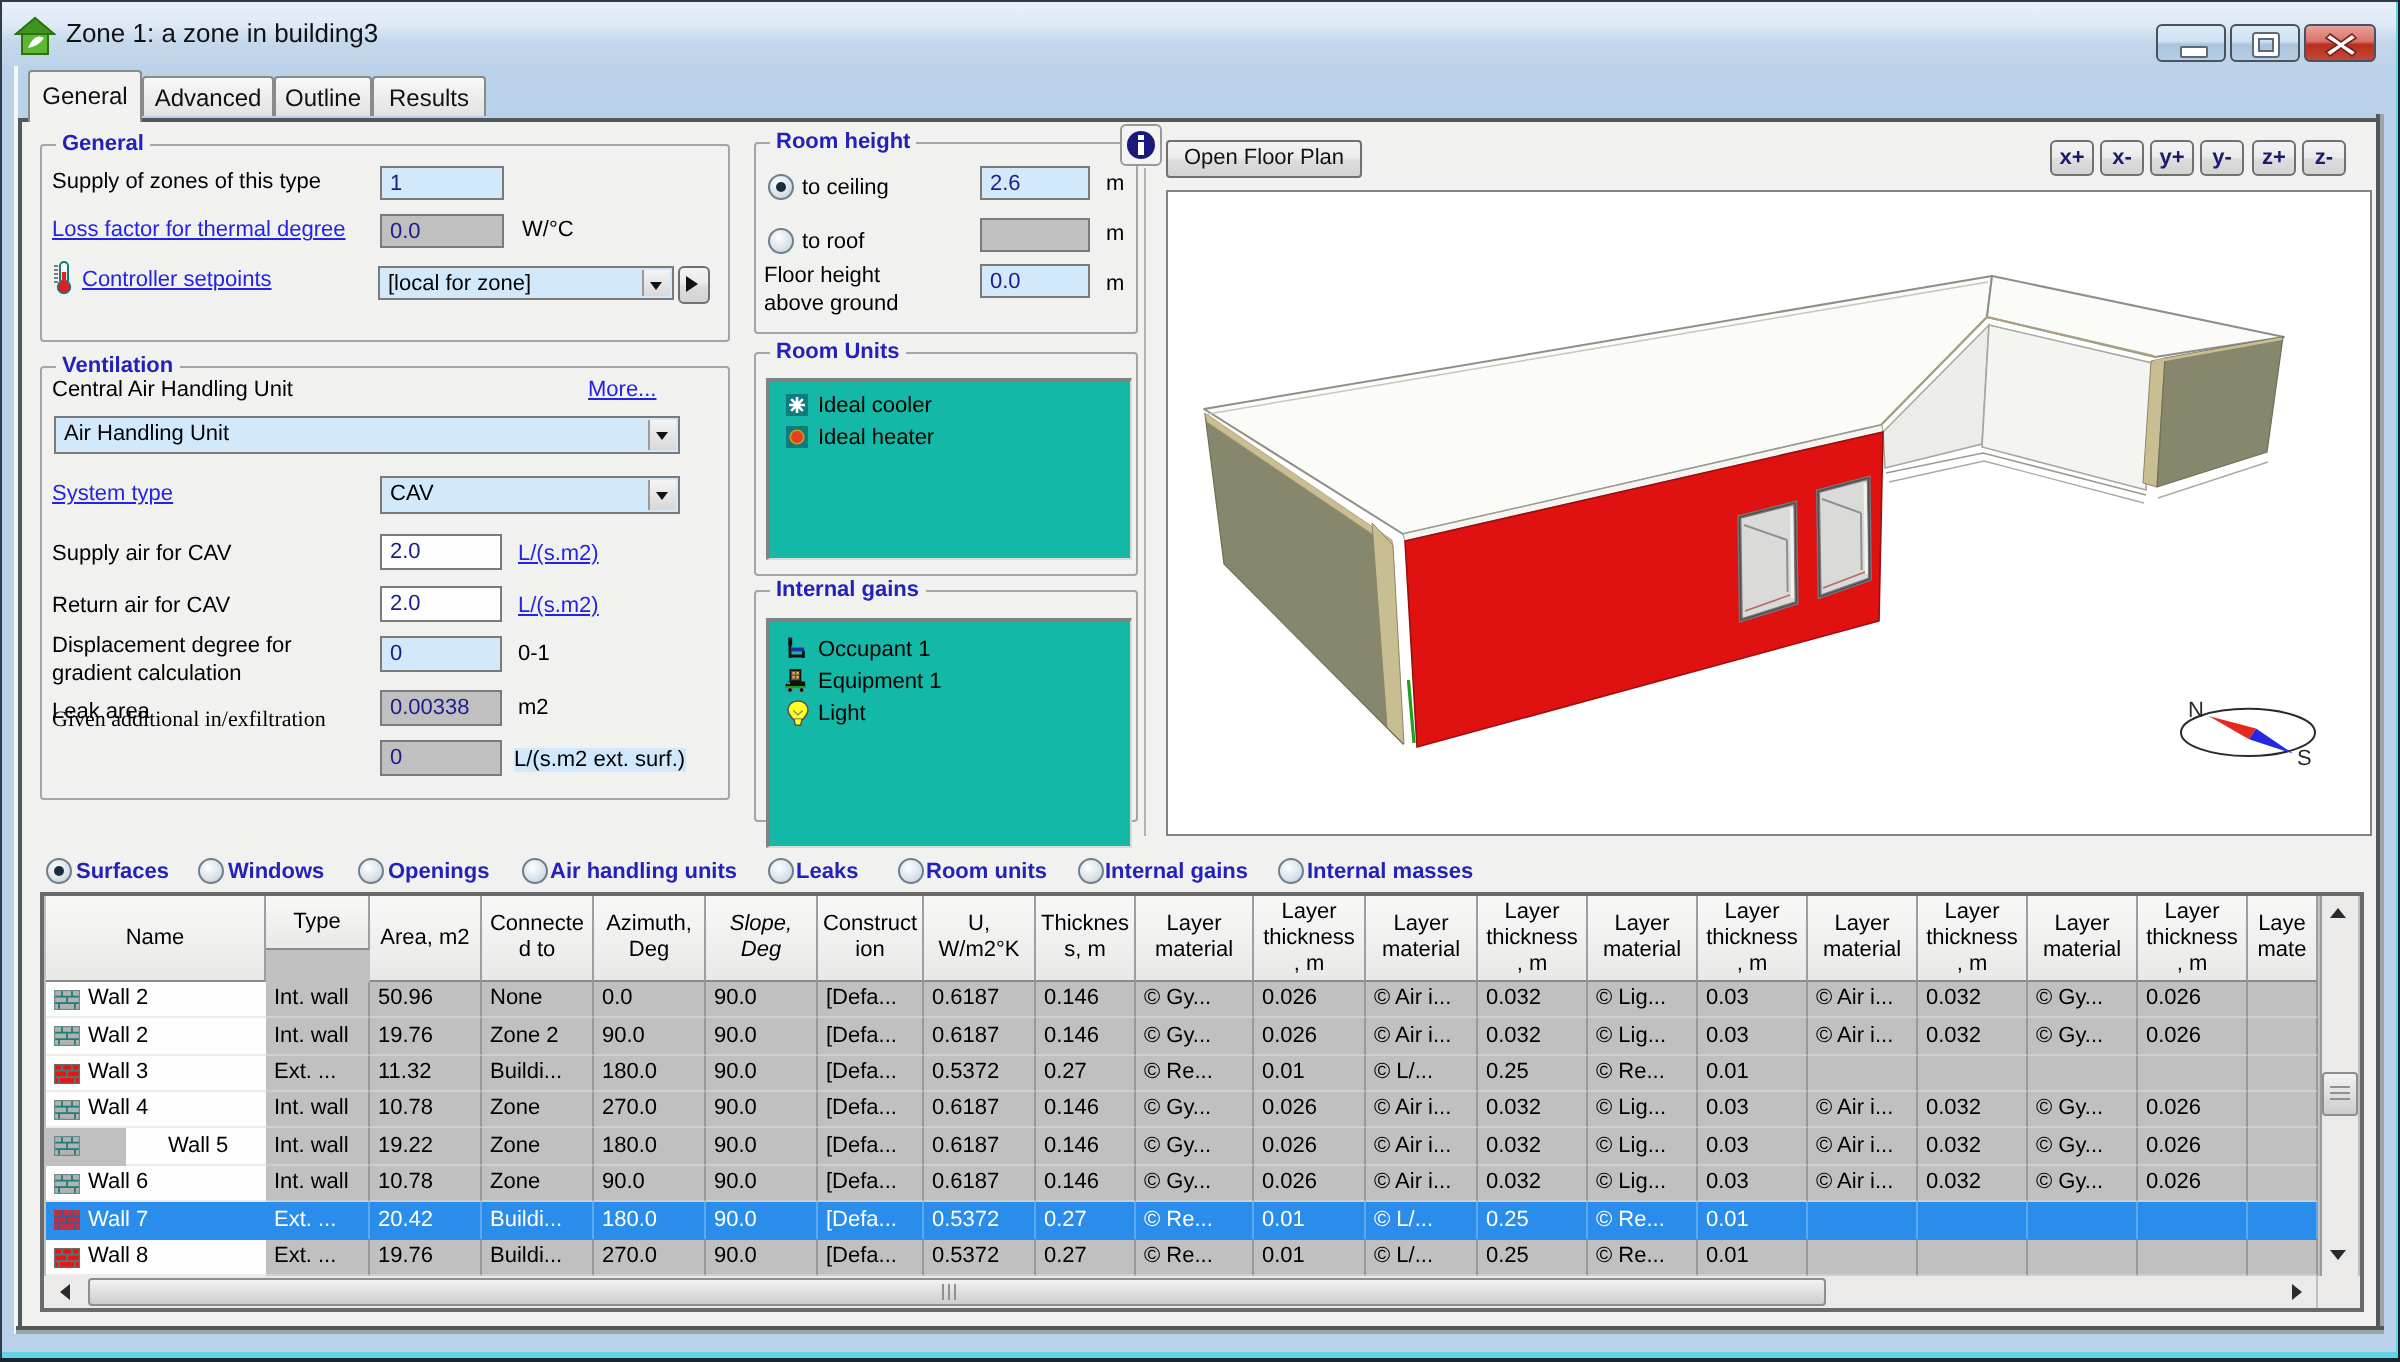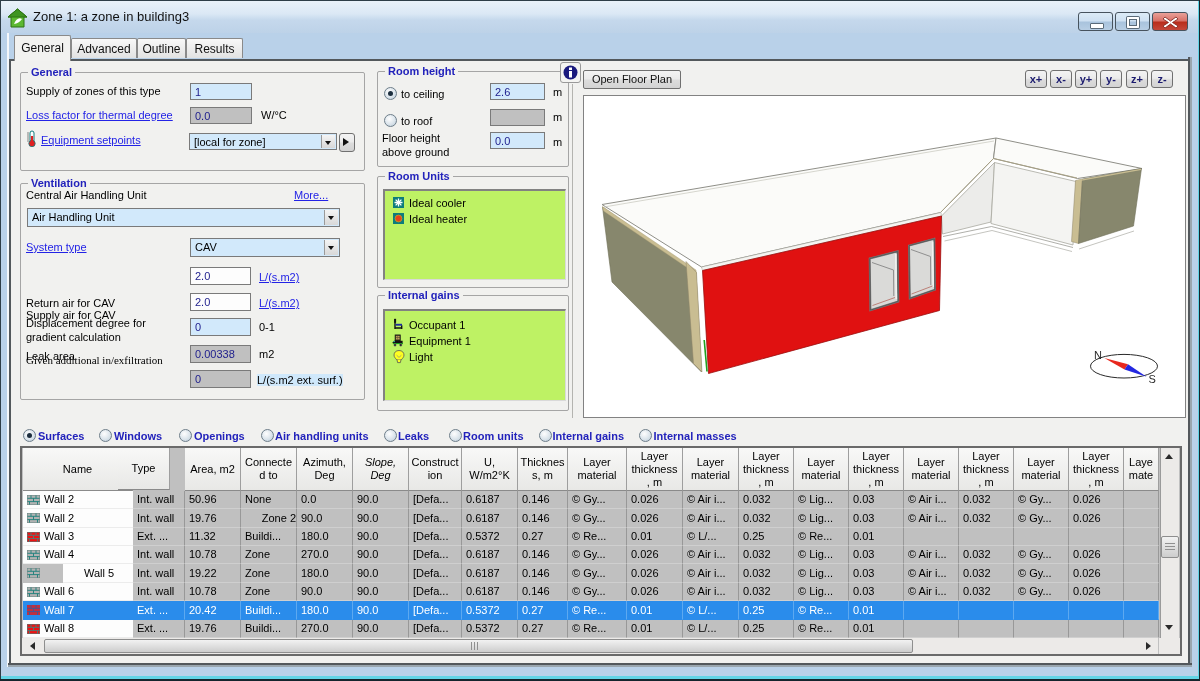--- a/index.html
+++ b/index.html
@@ -32,21 +32,21 @@
 .inp.blue{background:#d2e9fb;}
 .inp.grey{background:#c0c0c0;}
 .inp.white{background:#fdfdfd;}
 .combo{position:absolute;border:1px solid #7a7a7a;box-sizing:border-box;background:#d2e9fb;color:#000;padding:2px 0 0 4px;}
 .combo .da{position:absolute;right:1px;top:1px;bottom:1px;width:13px;
  background:linear-gradient(#f4f4f4,#d8d8d8);border-left:1px solid #9a9a9a;}
 .da:after{content:"";position:absolute;left:3px;top:6px;border:3.5px solid transparent;border-top:4.5px solid #111;}
 .btn{position:absolute;box-sizing:border-box;border:1px solid #707070;border-radius:3px;
  background:linear-gradient(#f3f3f3 0%,#ebebeb 45%,#dcdcdc 55%,#d3d3d3 100%);text-align:center;color:#111;}
 
-.listbox{position:absolute;background:#bef264;border-top:2px solid #828282;border-left:2px solid #828282;
+.listbox{position:absolute;background:#14b8a6;border-top:2px solid #828282;border-left:2px solid #828282;
  border-right:1px solid #d9d9d9;border-bottom:1px solid #d9d9d9;box-sizing:border-box;}
 
 .radio{position:absolute;width:13px;height:13px;border-radius:50%;background:radial-gradient(circle at 40% 35%,#fefefe,#d8e2ea 60%,#b4c6d4);border:1px solid #6e7e8a;box-sizing:border-box;}
 .radio.sel:after{content:"";position:absolute;left:3px;top:3px;width:5px;height:5px;border-radius:50%;
  background:#1c2e3e;}
 .rlabel{position:absolute;color:#2222bb;font-weight:bold;}
 
 
 .hcell{background:linear-gradient(#f8f8f7,#e8e8e6);border-right:1px solid #9e9e9e;border-bottom:1px solid #8a8a8a;
  box-sizing:border-box;display:flex;align-items:center;justify-content:center;text-align:center;line-height:13px;color:#000;}
@@ -107,35 +107,35 @@
 <div class="inp blue abs" style="left:190px;top:83px;width:62px;height:17px;">1</div>
 <div class="lbl abs" style="left:26px;top:109px;"><a class="lnk">Loss factor for thermal degree</a></div>
 <div class="inp grey abs" style="left:190px;top:107px;width:62px;height:17px;">0.0</div>
 <div class="lbl abs" style="left:261px;top:109px;">W/°C</div>
 <svg class="abs" style="left:26px;top:130px;" width="10" height="17" viewBox="0 0 10 17">
  <rect x="4" y="1" width="4" height="11" rx="2" fill="#fff" stroke="#0e7c7c"></rect>
  <circle cx="6" cy="13.5" r="3.2" fill="#e02020" stroke="#0e7c7c" stroke-width="0.8"></circle>
  <rect x="4.9" y="6" width="2.2" height="7" fill="#e02020"></rect>
  <path d="M1,3h2M1,5h2M1,7h2M1,9h2M1,11h2" stroke="#555" stroke-width="0.7"></path>
 </svg>
-<div class="lbl abs" style="left:41px;top:134px;"><a class="lnk">Equipment setpoints</a></div>
+<div class="lbl abs" style="left:41px;top:134px;"><a class="lnk">Controller setpoints</a></div>
 <div class="combo abs" style="left:189px;top:133px;width:148px;height:17px;">[local for zone]<span class="da"></span></div>
 <div class="btn abs" style="left:338.5px;top:132.5px;width:16px;height:19px;">
  <span style="display:inline-block;margin-top:4px;margin-left:2px;width:0;height:0;border:4px solid transparent;border-left:6px solid #111;"></span>
 </div>
 
 <div class="group abs" style="left:20px;top:183px;width:343px;height:215px;">
  <span class="glabel">Ventilation</span>
 </div>
 <div class="lbl abs" style="left:26px;top:189px;">Central Air Handling Unit</div>
 <div class="lbl abs" style="left:294px;top:189px;"><a class="lnk">More...</a></div>
 <div class="combo abs" style="left:27px;top:208px;width:313px;height:19px;">Air Handling Unit<span class="da"></span></div>
 <div class="lbl abs" style="left:26px;top:241px;"><a class="lnk">System type</a></div>
 <div class="combo abs" style="left:190px;top:238px;width:150px;height:19px;">CAV<span class="da"></span></div>
-<div class="lbl abs" style="left:26px;top:271px;margin-top:38px;">Supply air for CAV</div>
+<div class="lbl abs" style="left:26px;top:271px;">Supply air for CAV</div>
 <div class="inp white abs" style="left:190px;top:267px;width:61px;height:18px;">2.0</div>
 <div class="lbl abs" style="left:259px;top:271px;"><a class="lnk">L/(s.m2)</a></div>
 <div class="lbl abs" style="left:26px;top:297px;">Return air for CAV</div>
 <div class="inp white abs" style="left:190px;top:293px;width:61px;height:18px;">2.0</div>
 <div class="lbl abs" style="left:259px;top:297px;"><a class="lnk">L/(s.m2)</a></div>
 <div class="lbl abs" style="left:26px;top:316px;width:150px;line-height:14px;">Displacement degree for gradient calculation</div>
 <div class="inp blue abs" style="left:190px;top:318px;width:61px;height:18px;">0</div>
 <div class="lbl abs" style="left:259px;top:321px;">0-1</div>
 <div class="lbl abs" style="left:26px;top:350px;">Leak area</div>
 <div class="inp grey abs" style="left:190px;top:345px;width:61px;height:18px;">0.00338</div>
@@ -178,21 +178,21 @@
  <svg style="position:absolute;left:8px;top:22px;" width="11" height="11" viewBox="0 0 11 11">
   <rect width="11" height="11" fill="#0e7c7c"></rect>
   <circle cx="5.5" cy="5.5" r="3.4" fill="#e8401c" stroke="#c8a020" stroke-width="0.8"></circle>
  </svg>
  <div class="lbl" style="left:24px;top:22px;">Ideal heater</div>
 </div>
 
 <div class="group abs" style="left:377px;top:295px;width:190px;height:114px;">
  <span class="glabel">Internal gains</span>
 </div>
-<div class="listbox abs" style="left:383px;top:309px;width:183px;height:92px;">
+<div class="listbox abs" style="left:383px;top:309px;width:183px;height:115px;">
  <svg style="position:absolute;left:8px;top:7px;" width="11" height="12" viewBox="0 0 11 12">
   <path d="M2,1v10M2,10h7M8.7,7.2v3.8" stroke="#111" stroke-width="1.4" fill="none"></path>
   <rect x="2.6" y="5.8" width="6.4" height="1.9" fill="#1c2ea0"></rect>
   <rect x="1.2" y="0.8" width="1.9" height="4" fill="#111"></rect>
  </svg>
  <div class="lbl" style="left:24px;top:8px;">Occupant 1</div>
  <svg style="position:absolute;left:7px;top:23px;" width="13" height="13" viewBox="0 0 13 13">
   <rect x="3.2" y="1" width="5" height="5.6" fill="#6b5836" stroke="#111" stroke-width="0.9"></rect>
   <path d="M4.2,2h1.2v1.2H4.2zM6.2,2h1.2v1.2H6.2zM4.2,4h1.2v1.2H4.2zM6.2,4h1.2v1.2H6.2z" fill="#d8b060"></path>
   <path d="M0.8,8.2 L2,6.8 H10.6 V9.6 H0.8 Z" fill="#111"></path>
@@ -278,21 +278,21 @@
 <div class="rlabel abs" style="left:463px;top:430px;">Room units</div>
 <div class="radio abs" style="left:538.5px;top:429px;"></div>
 <div class="rlabel abs" style="left:552.5px;top:430px;">Internal gains</div>
 <div class="radio abs" style="left:638.5px;top:429px;"></div>
 <div class="rlabel abs" style="left:653.5px;top:430px;">Internal masses</div>
 
 <div class="abs" style="left:20px;top:446px;width:1162px;height:210px;border:2px solid #6a6a6a;background:#c0c0c0;box-sizing:border-box;"></div>
 <div class="hcell abs" style="left:23px;top:448px;width:110px;height:43px;">
     <span>Name</span>
   </div>
-<div class="hcell abs" style="left:118px;top:448px;width:52px;height:42px;">
+<div class="hcell abs" style="left:133px;top:448px;width:52px;height:27px;">
     <span>Type</span>
   </div>
 <div class="hcell abs" style="left:185px;top:448px;width:56px;height:43px;">
     <span>Area, m2</span>
   </div>
 <div class="hcell abs" style="left:241px;top:448px;width:56px;height:43px;">
     <span>Connecte<br>d to</span>
   </div>
 <div class="hcell abs" style="left:297px;top:448px;width:56px;height:43px;">
     <span>Azimuth,<br>Deg</span>
@@ -374,21 +374,21 @@
     <span style="position:absolute;left:21px;top:3px;">Wall 2</span>
   </div>
 <svg style="position:absolute;left:27px;top:513px;" width="13" height="10" viewBox="0 0 13 10">
     <rect width="13" height="10" fill="#b2b2b2"></rect>
     <path d="M0,3.3h13M0,6.6h13" stroke="#1a7f7b" stroke-width="0.9"></path>
     <path d="M4,0v3.3M9,0v3.3M6.5,3.3v3.3M2.5,6.6v3.4M10.5,6.6v3.4" stroke="#1a7f7b" stroke-width="0.9"></path>
     <rect x="0.3" y="0.3" width="12.4" height="9.4" fill="none" stroke="#6d8a88" stroke-width="0.6"></rect>
   </svg>
 <div class="gcell abs" style="left:133px;top:509px;width:52px;height:19px;padding:3px 0 0 4px;">Int. wall</div>
 <div class="gcell abs" style="left:185px;top:509px;width:56px;height:19px;padding:3px 0 0 4px;">19.76</div>
-<div class="gcell abs" style="left:241px;top:509px;width:56px;height:19px;padding:3px 0 2px 4px;text-align:right;">Zone 2</div>
+<div class="gcell abs" style="left:241px;top:509px;width:56px;height:19px;padding:3px 0 2px 4px;">Zone 2</div>
 <div class="gcell abs" style="left:297px;top:509px;width:56px;height:19px;padding:3px 0 0 4px;">90.0</div>
 <div class="gcell abs" style="left:353px;top:509px;width:56px;height:19px;padding:3px 0 0 4px;">90.0</div>
 <div class="gcell abs" style="left:409px;top:509px;width:53px;height:19px;padding:3px 0 0 4px;">[Defa...</div>
 <div class="gcell abs" style="left:462px;top:509px;width:56px;height:19px;padding:3px 0 0 4px;">0.6187</div>
 <div class="gcell abs" style="left:518px;top:509px;width:50px;height:19px;padding:3px 0 0 4px;">0.146</div>
 <div class="gcell abs" style="left:568px;top:509px;width:59px;height:19px;padding:3px 0 0 4px;">© Gy...</div>
 <div class="gcell abs" style="left:627px;top:509px;width:56px;height:19px;padding:3px 0 0 4px;">0.026</div>
 <div class="gcell abs" style="left:683px;top:509px;width:56px;height:19px;padding:3px 0 0 4px;">© Air i...</div>
 <div class="gcell abs" style="left:739px;top:509px;width:55px;height:19px;padding:3px 0 0 4px;">0.032</div>
 <div class="gcell abs" style="left:794px;top:509px;width:55px;height:19px;padding:3px 0 0 4px;">© Lig...</div>

